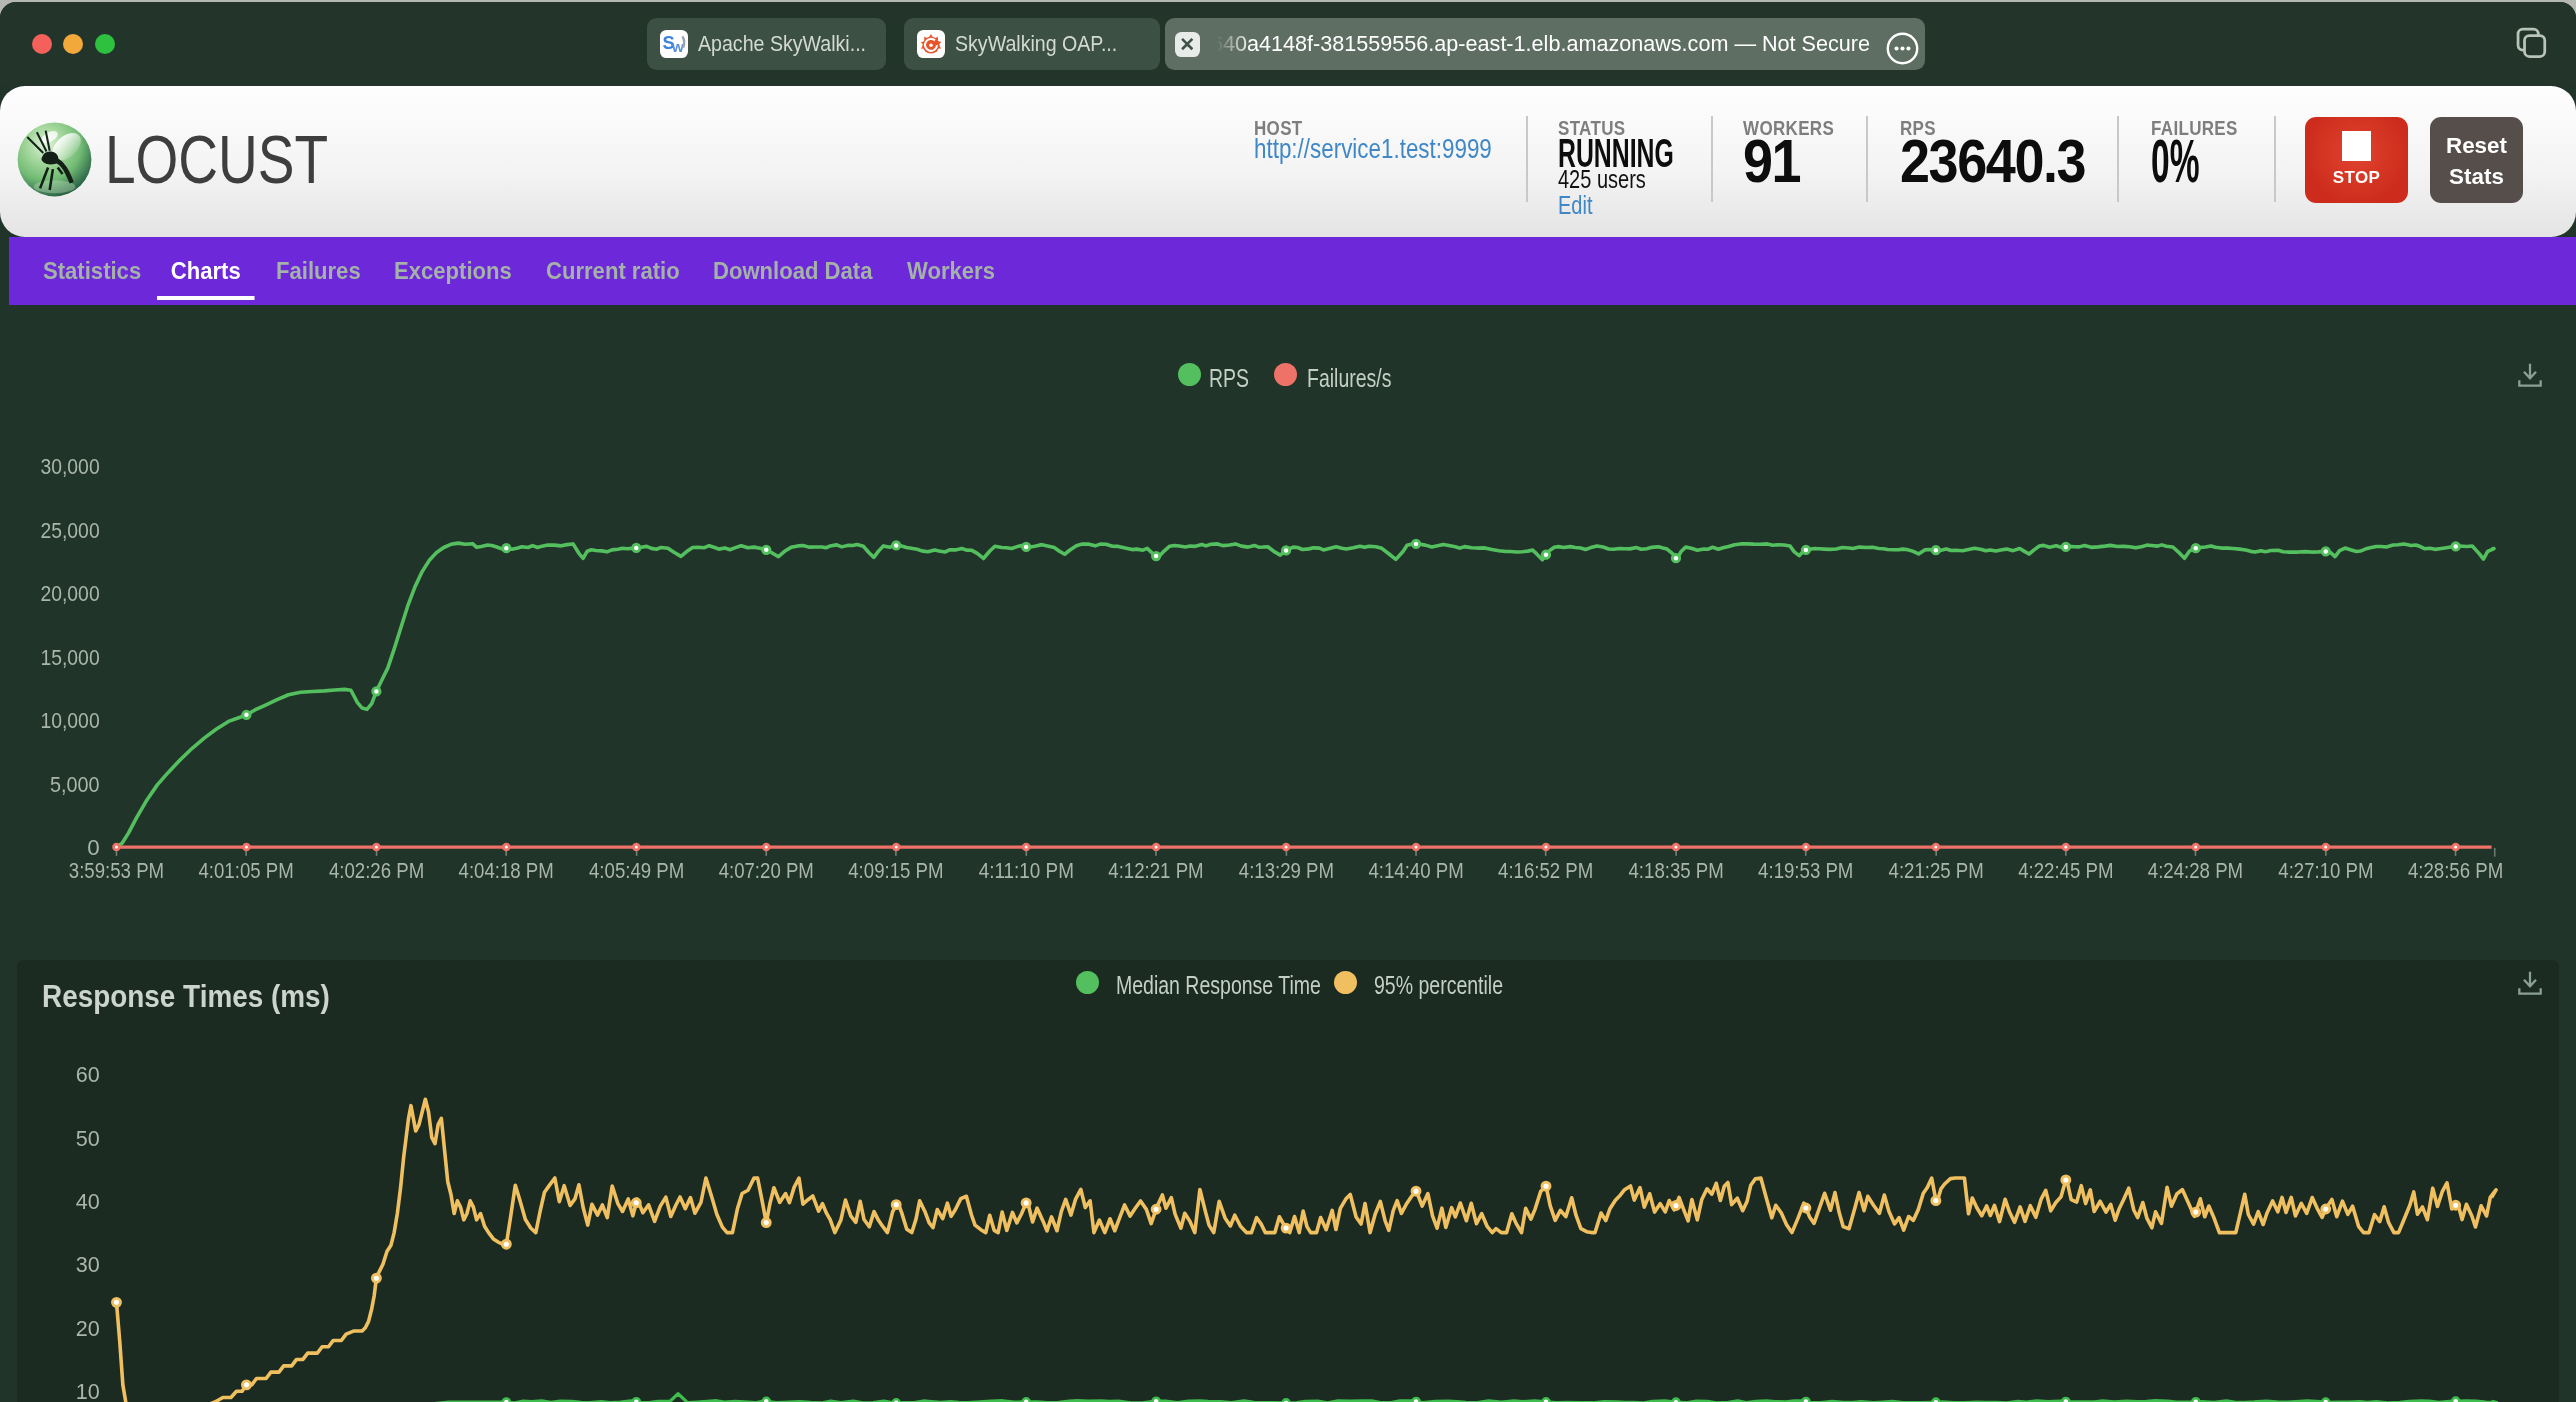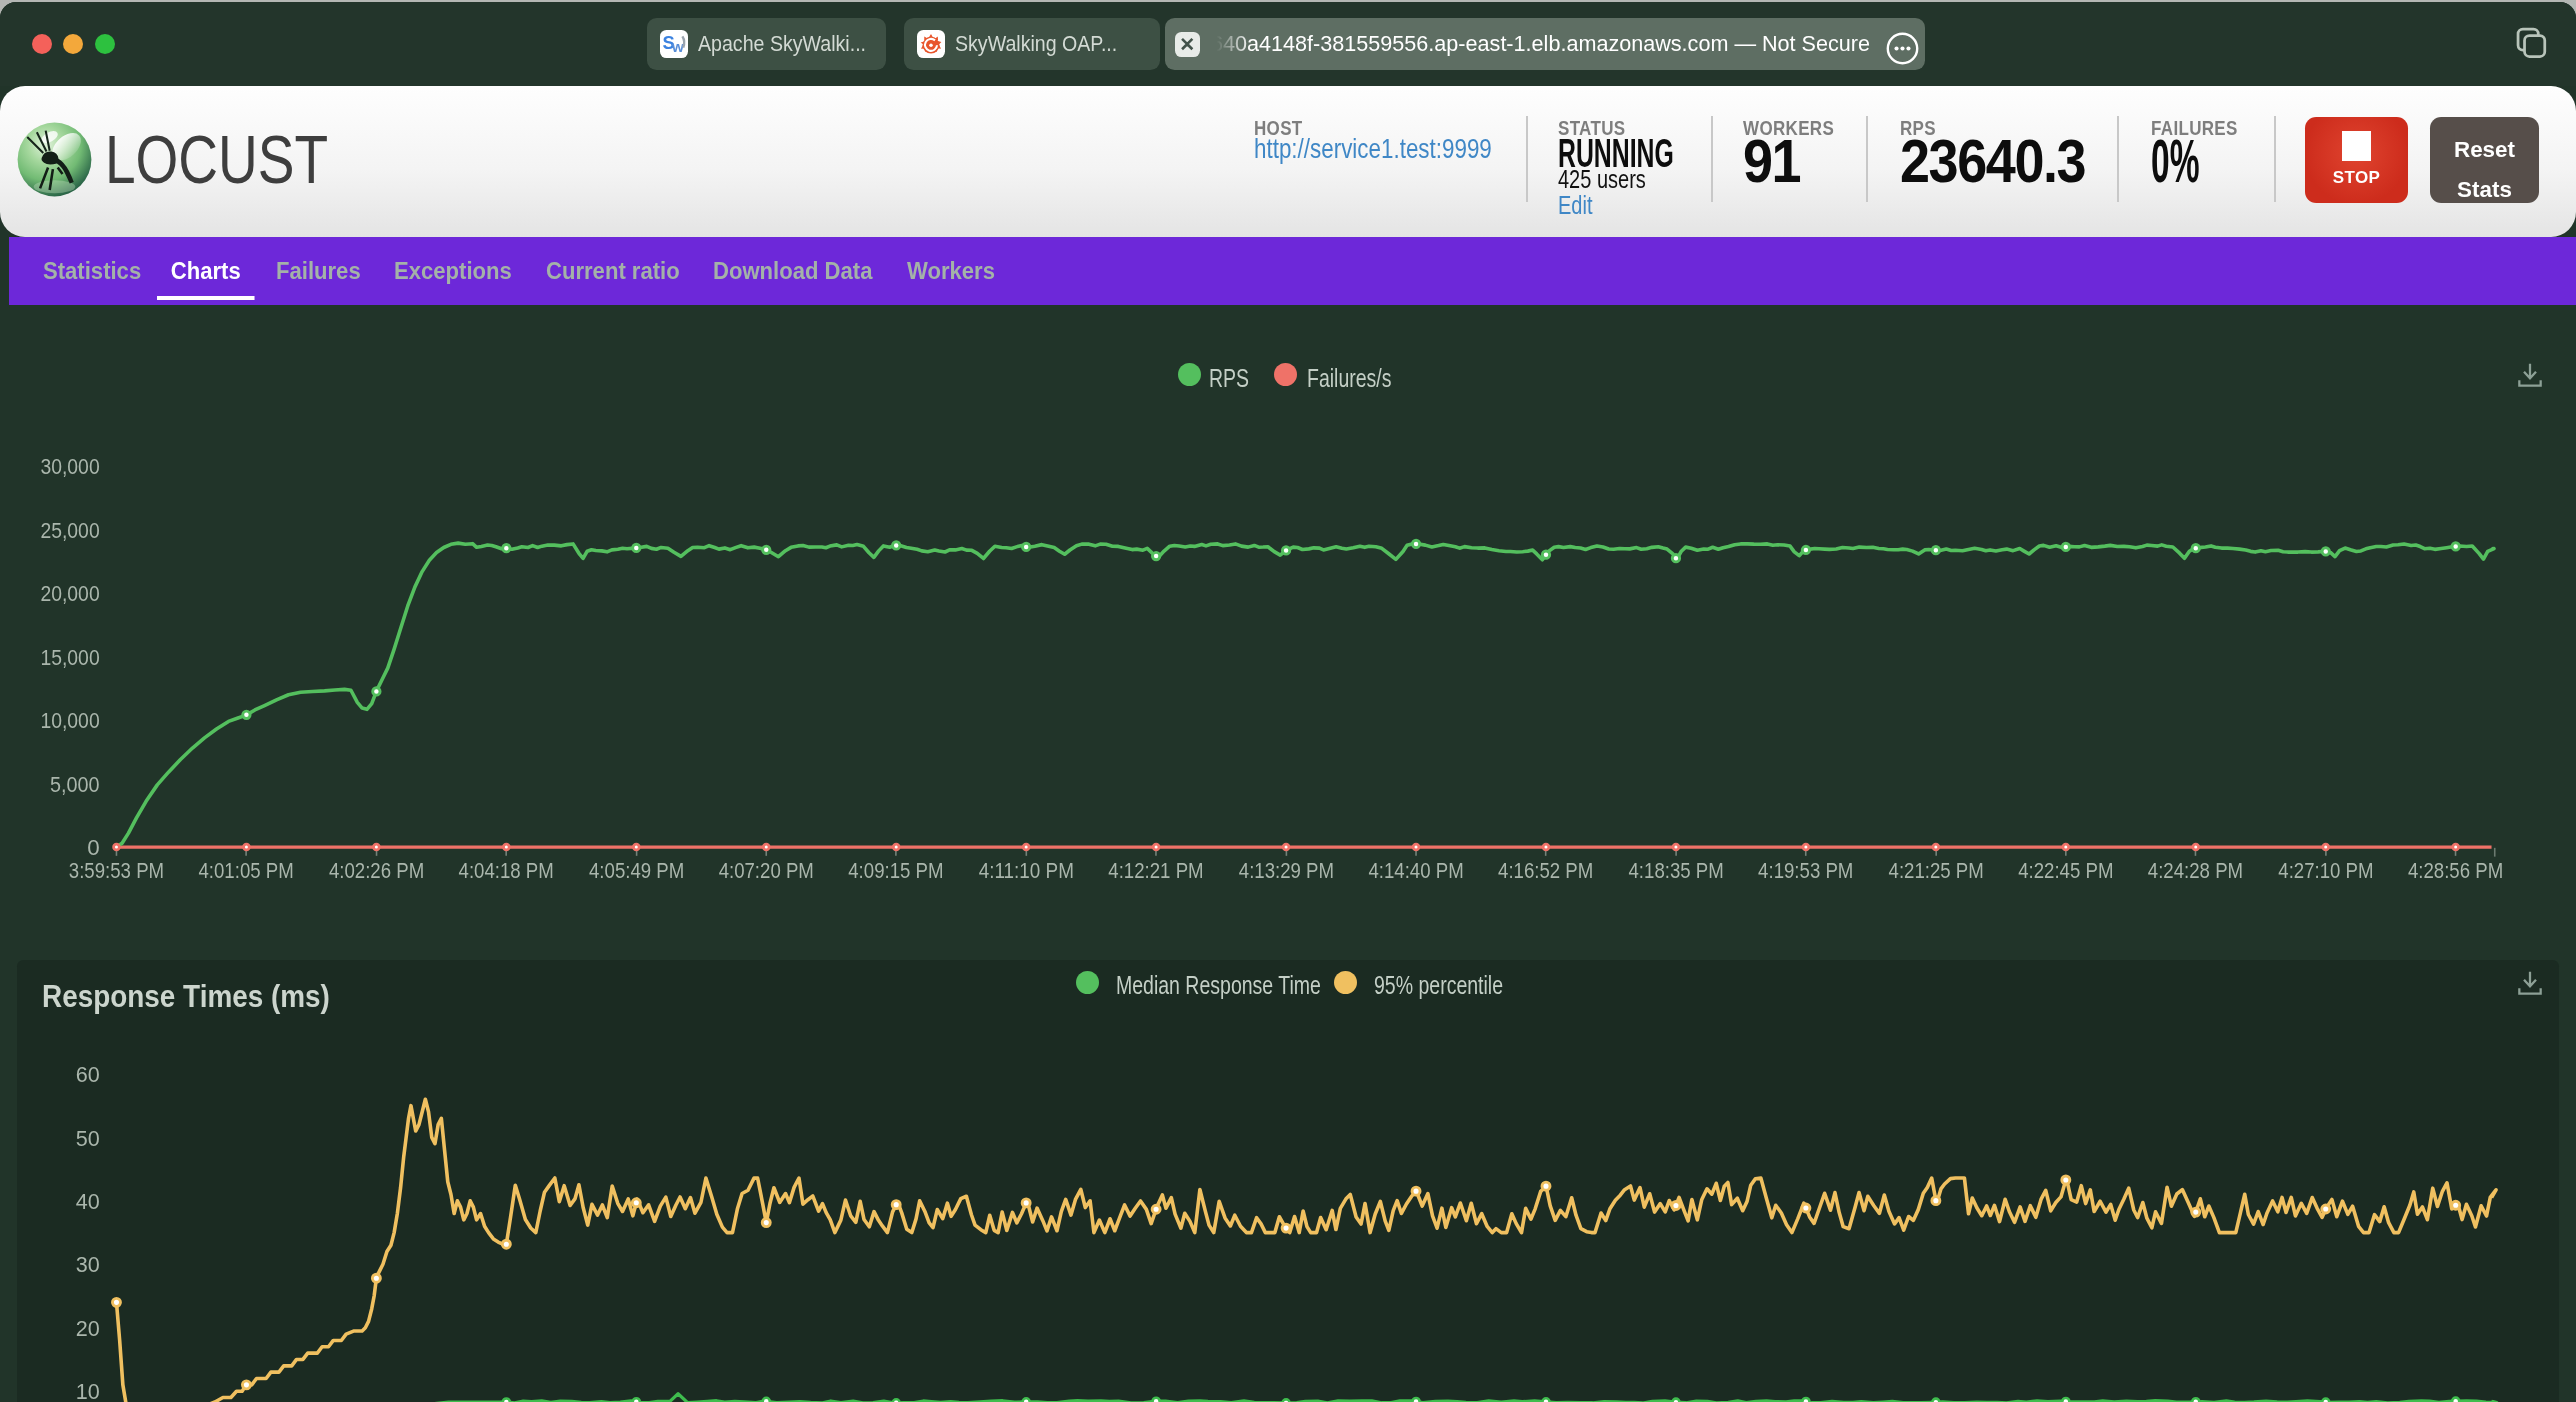--- a/index.html
+++ b/index.html
@@ -26,23 +26,23 @@
 #header div { position:absolute; }
 .slabel { font-size:21px; font-weight:bold; color:#7e7e7e; letter-spacing:0.4px; top:31px; line-height:1.0; transform:scaleX(0.81); transform-origin:left; }
 .ssep { top:30px; width:1.6px; height:86px; background:#c8c8c8; }
 .blue { color:#3f87c6; }
 .cond { transform:scaleX(0.80); transform-origin:left; white-space:nowrap; }
 .bignum { font-size:61px; font-weight:bold; color:#0d0d0d; letter-spacing:-1.6px; top:45px; line-height:1.0; transform:scaleX(0.885); transform-origin:left; }
 #stopbtn { left:2305px; top:31px; width:103px; height:86px; border-radius:11.2px;
   background:radial-gradient(circle at 50% 42%, #e0442f 0%, #cd2c1c 72%); text-align:center; }
 #stopbtn .sq { left:37px; top:13.6px; width:29px; height:30px; background:#fff; }
 #stopbtn .st { width:103px; top:51px; color:#fff; font-size:17px; font-weight:bold; letter-spacing:0.4px;}
-#resetbtn { left:2430px; top:31px; width:109px; height:86px; border-radius:11.2px;
+#resetbtn { left:2430px; top:31px; width:93px; height:86px; border-radius:11.2px;
   background:#564e4a; color:#fff; font-size:22.4px; font-weight:bold; text-align:center;
-  line-height:40px; padding-top:13px; }
+  line-height:31px; padding-top:13px; }
 
 #nav { position:absolute; left:9px; top:235px; width:100%; height:68px; background:#6d28d9; }
 #nav span { position:absolute; top:0; height:63px; line-height:68px; font-size:24px; font-weight:bold; color:#a4b2a8; white-space:nowrap; transform:scaleX(0.92); transform-origin:left;}
 #nav span.act { color:#fff; border-bottom:4.8px solid #fff; }
 
 .panel { position:absolute; left:17px; width:2542px; background:#1b2b22; border-radius:6.4px; }
 .ptitle { position:absolute; left:25px; font-size:31px; font-weight:bold; color:#ccd5cd; transform:scaleX(0.90); transform-origin:left; }
 .ldot { position:absolute; width:23px; height:23px; border-radius:50%; }
 .ltext { position:absolute; font-size:25px; color:#c4cfc6; white-space:nowrap; transform:scaleX(0.78); transform-origin:left; }
 .dl { position:absolute; width:32px; height:32px; }

